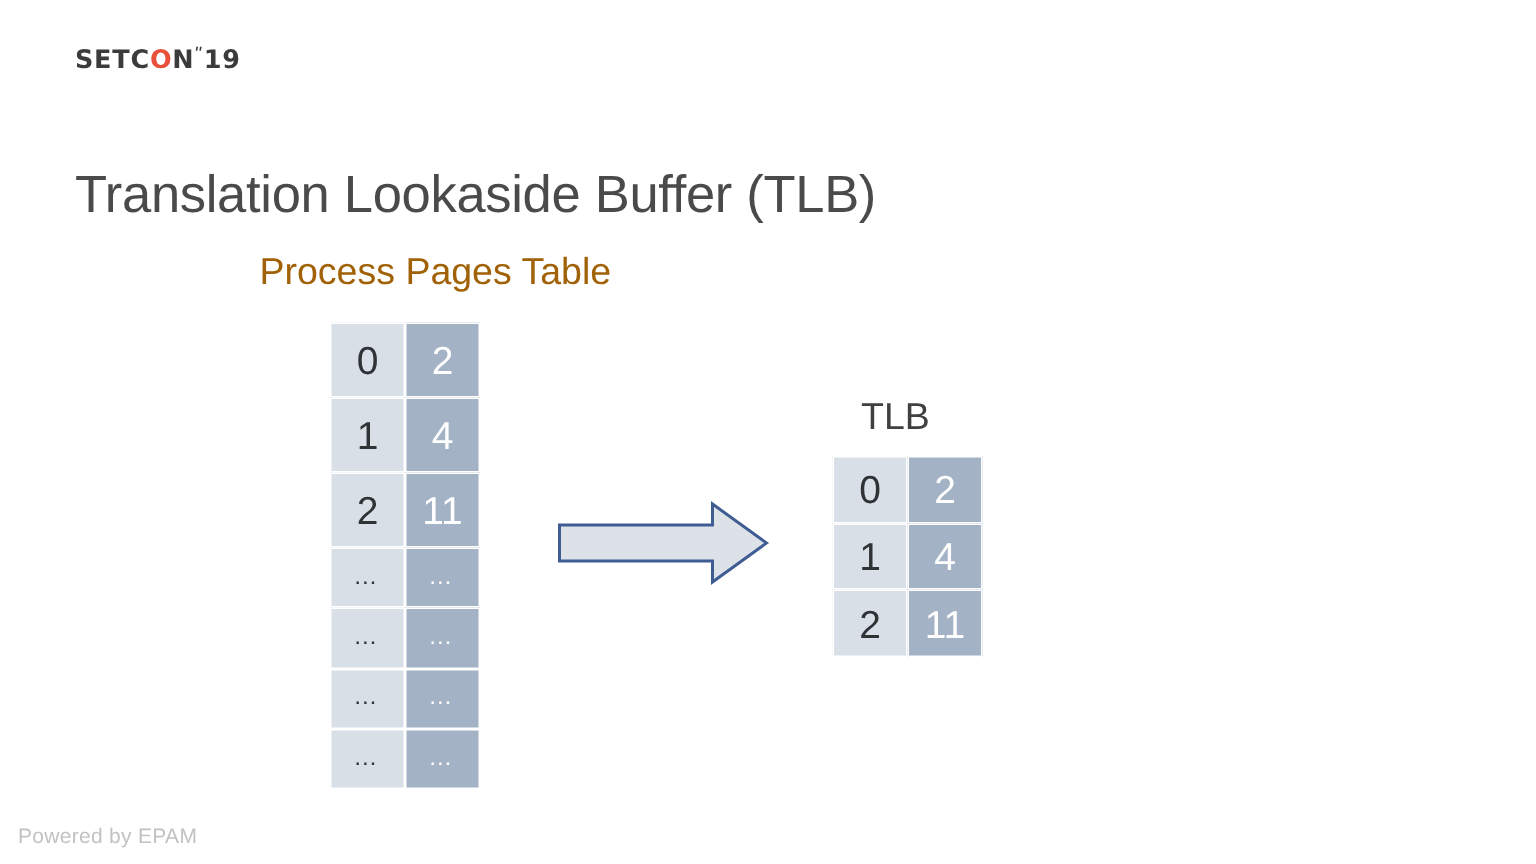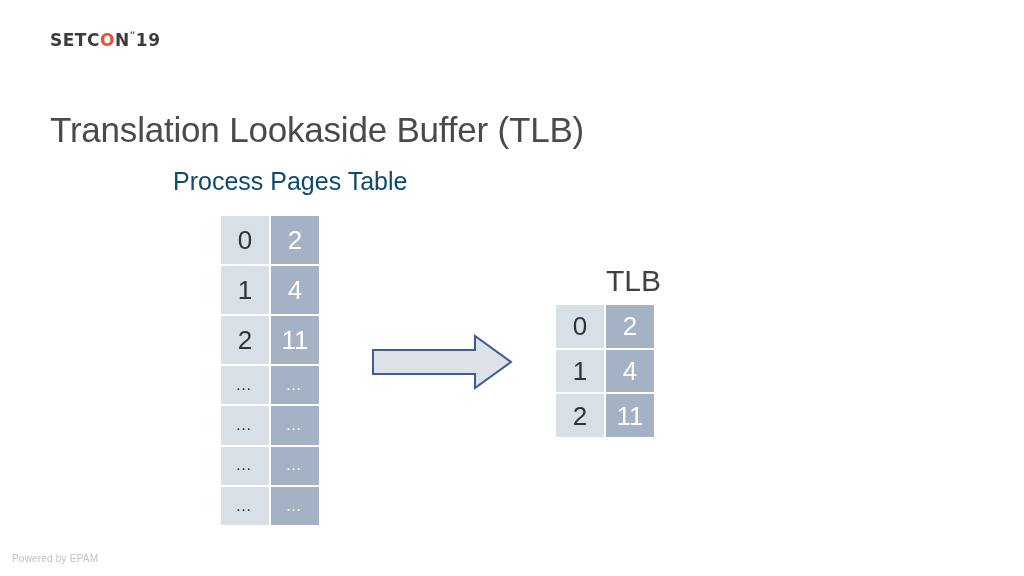--- a/index.html
+++ b/index.html
@@ -58,35 +58,34 @@
     white-space: nowrap;
     line-height: 1.3;
   }
 
   
   .label-pages {
     position: absolute;
     left: 173px;
     top: 166px;
     font-size: 25px;
-    color: #0c4a6e;
+    color: #a16207;
     font-weight: 400;
     white-space: nowrap;
     line-height: 1.2;
   }
   .label-tlb {
     position: absolute;
     left: 574px;
     top: 263px;
-    font-size: 30px;
+    font-size: 25px;
     color: #404040;
     font-weight: 400;
     white-space: nowrap;
     line-height: 1.2;
-    margin-left: 32px;
   }
 
   
   .mem-table {
     position: absolute;
     display: flex;
     flex-direction: column;
     background: #ffffff;
   }
   .mem-row {
@@ -144,21 +143,21 @@
     width: 142px;
     height: 56px;
   }
   .arrow-wrap svg { display: block; width: 142px; height: 56px; }
 
   
   .footer {
     position: absolute;
     left: 12px;
     bottom: 12px;
-    font-size: 10px;
+    font-size: 14px;
     color: #c2c2c2;
     letter-spacing: 0.2px;
     white-space: nowrap;
     line-height: 1;
   }
 </style>
 </head>
 <body>
 
 <div class="slide">

